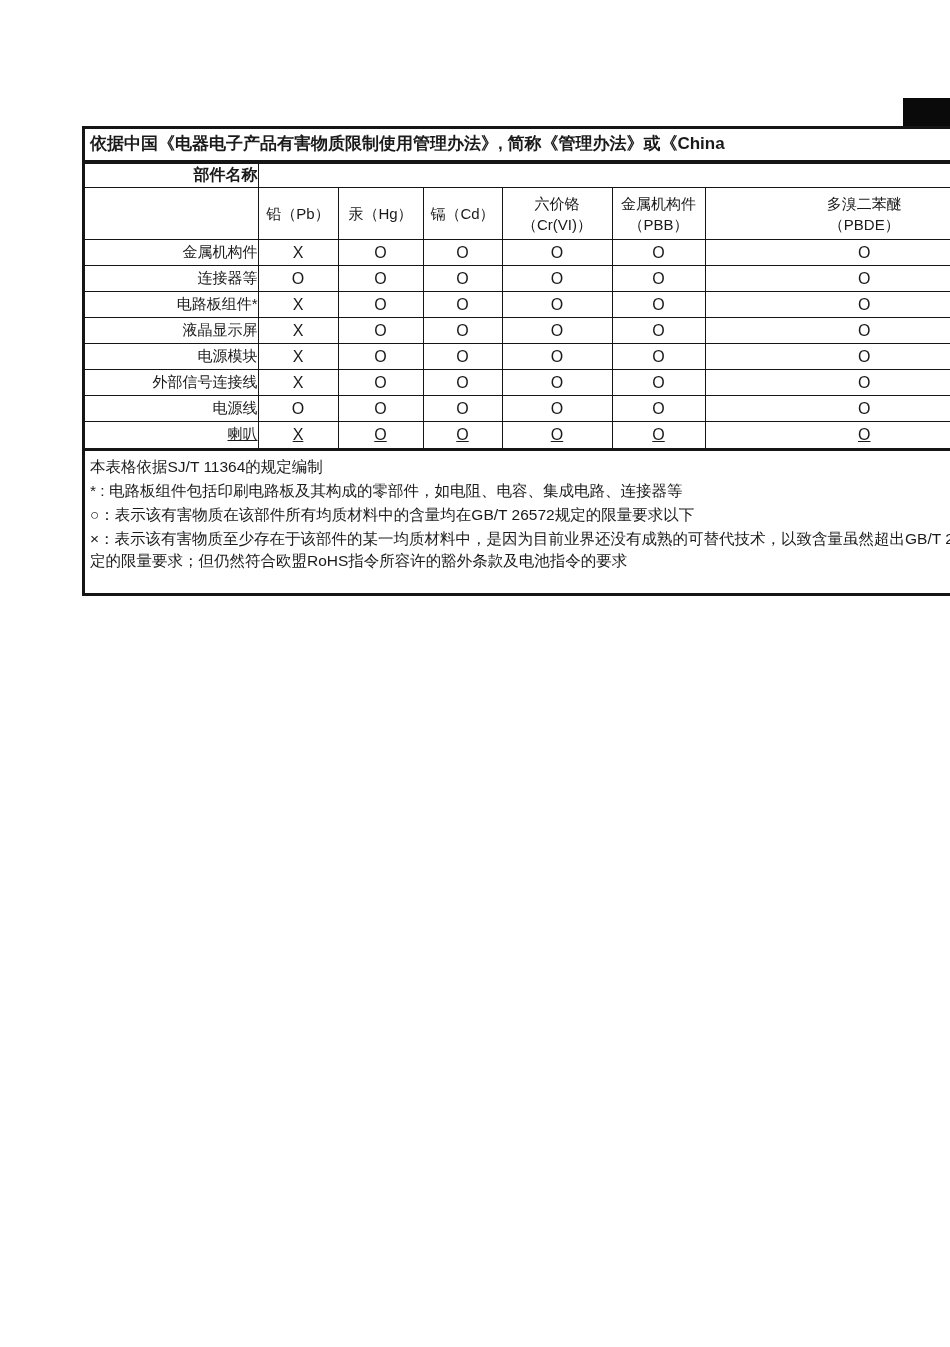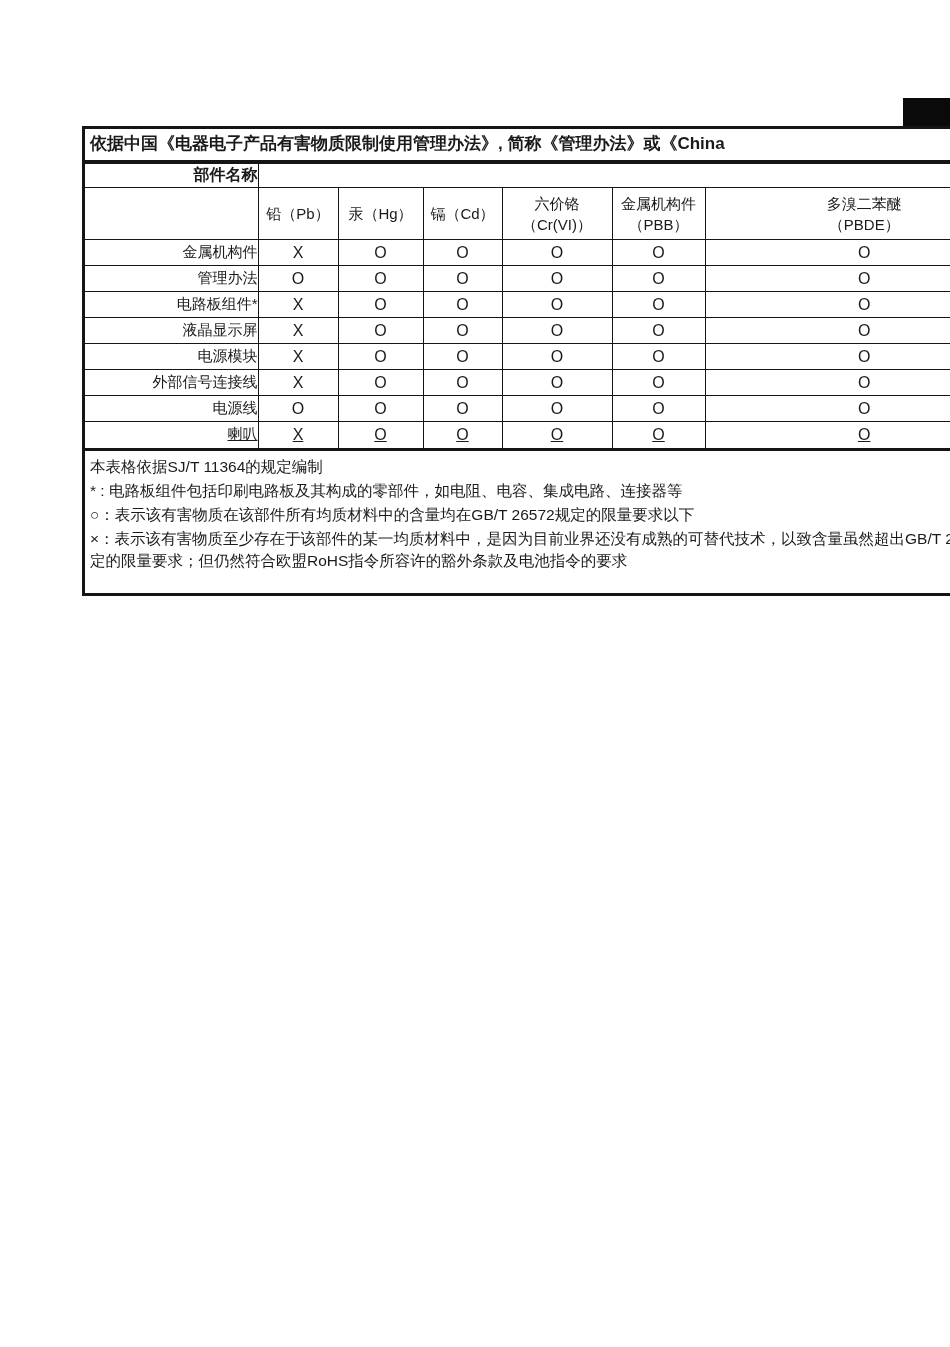--- a/index.html
+++ b/index.html
@@ -168,21 +168,21 @@
         <tr>
     <td class="c-name">金属机构件</td>
   <td>X</td>
           <td>O</td>
           <td>O</td>
           <td>O</td>
           <td>O</td>
           <td>O</td>
         </tr>
         <tr>
-    <td class="c-name">管理办法</td>
+    <td class="c-name">连接器等</td>
   <td>O</td>
           <td>O</td>
           <td>O</td>
           <td>O</td>
           <td>O</td>
           <td>O</td>
         </tr>
         <tr>
     <td class="c-name">电路板组件*</td>
   <td>X</td>

